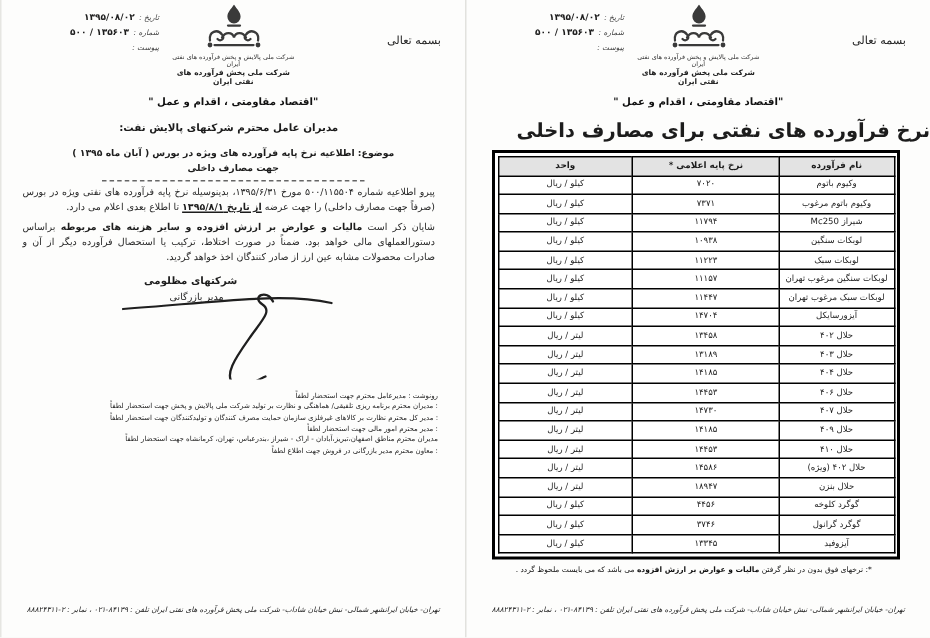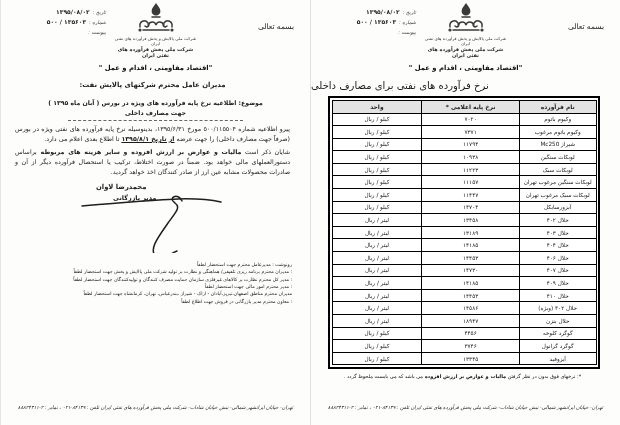--- a/index.html
+++ b/index.html
@@ -20,21 +20,21 @@
   .meta-label { font-size:5px; color:#444; font-style:italic; }
   .meta-value { font-weight:bold; letter-spacing:.2px; }
   .bismillah { position:absolute; right:16px; top:22px; font-size:7.5px; color:#222; }
   .logo { position:absolute; left:50%; top:3px; transform:translateX(-50%); width:88px; text-align:center; }
   .logo svg { display:block; margin:0 auto; }
   .logo-caption { font-size:4.3px; color:#333; line-height:5px; transform:scaleY(.95); }
   .logo-caption2 { font-size:5px; font-weight:bold; color:#222; line-height:6px; }
   .slogan { text-align:center; font-size:6.8px; font-weight:bold; margin-top:6px; color:#111; }
 
   
-  .tbl-title { text-align:left; font-size:10px; font-weight:normal; margin-top:8px; }
+  .tbl-title { text-align:right; font-size:13px; font-weight:bold; margin-top:8px; }
   .table-frame { margin:5px 20px 0 17px; border:2.5px solid #000; padding:1.5px; background:#fff; }
   table { width:100%; border-collapse:collapse; direction:rtl; }
   th,td { border:1px solid #000; font-size:5.7px; text-align:center; height:12.6px; padding:0 2px; white-space:nowrap; overflow:hidden; }
   th { background:#e3e3e3; font-weight:bold; font-size:5.9px; height:13px; }
   .c-name { width:29%; }
   .c-rate { width:37%; }
   .c-unit { width:34%; }
   .footnote { margin:4px 22px 0 16px; font-size:5px; text-align:center; direction:rtl; color:#111; }
   .footnote b { font-weight:bold; }
 
@@ -44,21 +44,21 @@
   .subject-wrap { margin-top:10px; text-align:center; }
   .subject   { font-size:6.2px; font-weight:bold; }
   .subject-sub { font-size:6.2px; font-weight:bold; margin-top:2.5px; }
   .subject-sep { width:175px; margin:4px auto 0; border-top:1px dashed #666; height:0; }
   .salutation { margin:13px 20px 0 0; font-size:6.4px; text-align:right; }
   .body-par { margin:3.5px 20px 0 14px; font-size:6.3px; line-height:1.58; text-align:justify; direction:rtl; }
   .body-par .bold { font-weight:bold; }
   .body-par .bold-u { font-weight:bold; text-decoration:underline; }
   .sig-block { position:relative; height:72px; margin-top:4px; }
   .sig-name  { position:absolute; left:95px; top:2px; font-size:6.8px; font-weight:bold; }
-  .sig-title { position:absolute; left:112px; top:13px; font-size:6.4px; font-weight:bold; }
+  .sig-title { position:absolute; left:112px; top:13px; font-size:6.4px; font-weight:normal; }
   .sig-scrawl { position:absolute; left:78px; top:4px; }
   .cc { list-style:none; margin:8px 18px 0 12px; text-align:right; direction:rtl; }
   .cc li { font-size:4.7px; line-height:7.3px; color:#222; }
 
   .page-footer { position:absolute; bottom:15px; left:0; width:100%; text-align:center; font-size:4.9px; color:#222; font-style:italic; }
 </style>
 </head>
 <body>
 
 <div class="sheet left">
@@ -285,21 +285,21 @@
 
 
   <p class="body-par">
     <span>پیرو اطلاعیه شماره ۵۰۰/۱۱۵۵۰۴ مورخ ۱۳۹۵/۶/۳۱، بدینوسیله نرخ پایه فرآورده های نفتی ویژه در بورس (صرفاً جهت مصارف داخلی) را جهت عرضه </span><span class="bold-u">از تاریخ ۱۳۹۵/۸/۱</span><span> تا اطلاع بعدی اعلام می دارد.</span>
   </p>
   <p class="body-par">
     <span>شایان ذکر است </span><span class="bold">مالیات و عوارض بر ارزش افزوده  و سایر هزینه های مربوطه </span><span>براساس دستورالعملهای مالی خواهد بود. ضمناً در صورت اختلاط، ترکیب یا استحصال فرآورده دیگر از آن و صادرات محصولات مشابه عین ارز  از صادر کنندگان اخذ خواهد گردید.</span>
   </p>
 
   <div class="sig-block">
-    <div class="sig-name">محمدرضا لاوان</div>
+    <div class="sig-name">شرکتهای مظلومی</div>
     <div class="sig-title">مدیر بازرگانی</div>
     <svg class="sig-scrawl" width="145" height="68" viewBox="0 0 145 68">
       <g stroke="#1f1f1f" stroke-width="1.5" fill="none" stroke-linecap="round">
         <path d="M142 17 C110 10 70 16 3 21"></path>
         <path d="M103 16 c-4 -9 -15 -3 -7 2 c6 4 1 9 -7 20 c-9 13 -20 27 -12 33 c7 5 15 -3 21 -5"></path>
       </g>
     </svg>
   </div>
 
   <ul class="cc">

